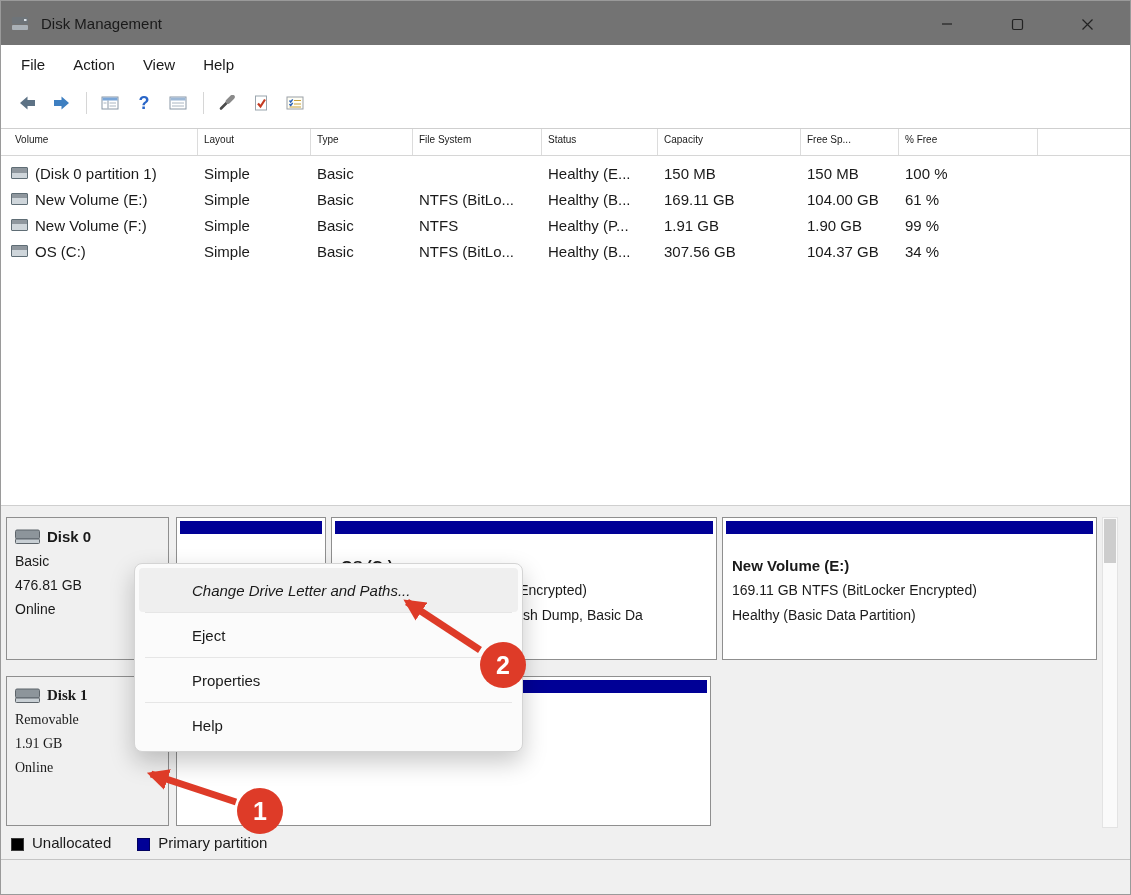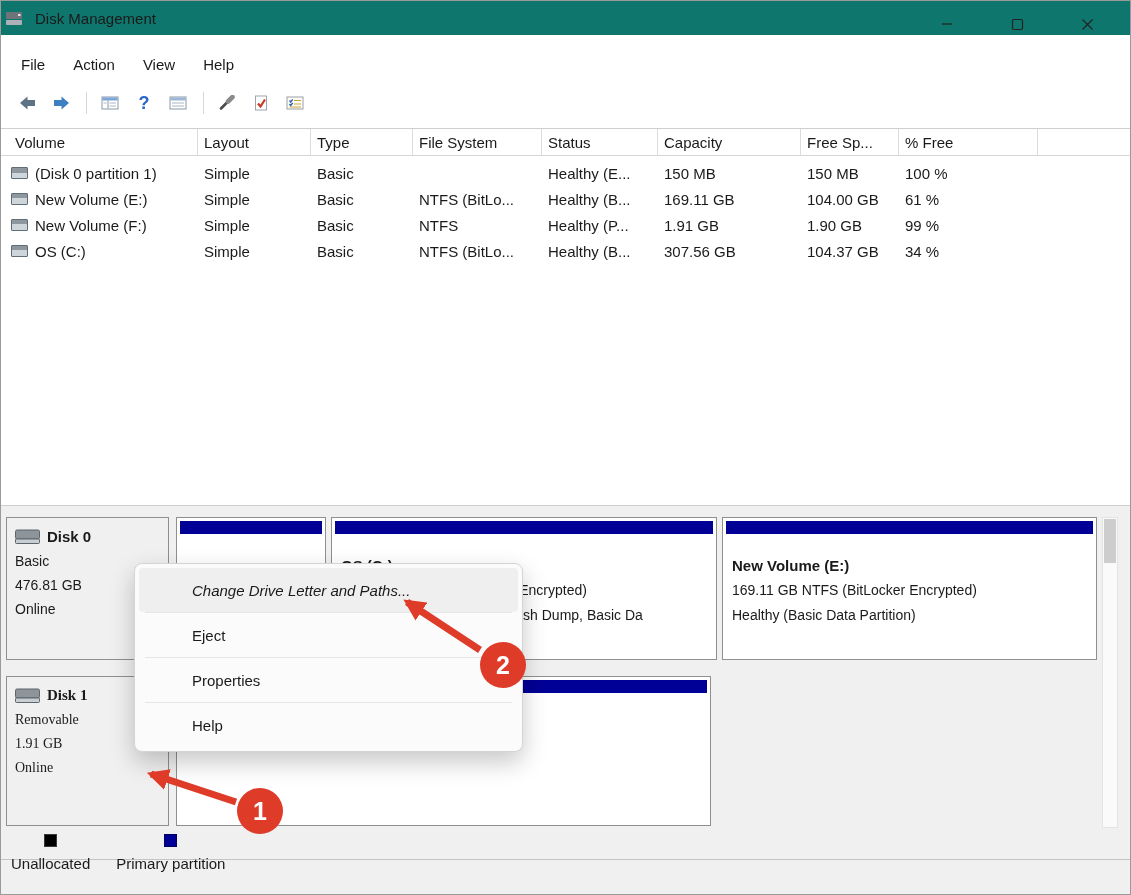--- a/index.html
+++ b/index.html
@@ -1,43 +1,43 @@
 <!DOCTYPE html>
 <html><head>
 <meta charset="utf-8">
 <style>
   * { margin:0; padding:0; box-sizing:border-box; }
   body { background:#d8d8d8; font-family:"Liberation Sans", sans-serif; }
   .window{ position:relative; width:1131px; height:895px; background:#fff;
            border:1px solid #9a9a9a; overflow:hidden; color:#1a1a1a; }
 
   
-  .titlebar{ position:absolute; left:0; top:0; width:100%; height:34px;
-             background:#0f766e; display:flex; align-items:center; padding-left:4px; }
+  .titlebar{ position:absolute; left:0; top:0; width:100%; height:44px;
+             background:#737373; display:flex; align-items:center; padding-left:10px; }
   .apptitle{ font-size:15px; margin-left:10px; }
   .controls{ position:absolute; top:0; right:8px; height:46px; display:flex; }
   .wbtn{ width:70px; height:46px; display:flex; align-items:center; justify-content:center; }
 
   
   .menubar{ position:absolute; left:0; top:46px; width:100%; height:36px; background:#fff;
             display:flex; align-items:center; padding-left:6px; }
   .menuitem{ padding:0 14px; font-size:15px; line-height:36px; }
 
   
   .toolbar{ position:absolute; left:0; top:82px; width:100%; height:40px; background:#fff;
             display:flex; align-items:center; padding-left:10px; }
   .tbtn{ width:32px; height:28px; display:flex; align-items:center; justify-content:center; margin-right:2px; }
   .tsep{ width:1px; height:22px; background:#d6d6d6; margin:0 7px; }
   .qmark{ color:#2a66c8; font-weight:bold; font-size:18px; }
 
   
   .list-pane{ position:absolute; left:0; top:127px; width:1131px; height:378px; background:#fff;
               border-top:1px solid #cfcfcf; border-bottom:1px solid #cfcfcf; }
   .lv-header{ display:flex; height:27px; border-bottom:1px solid #d6d6d6; }
-  .lv-h{ border-right:1px solid #dcdcdc; padding:5px 6px 0 6px; font-size:15px; white-space:nowrap; overflow:hidden; }
+  .lv-h{ border-right:1px solid #dcdcdc; padding:5px 6px 0 6px; font-size:10px; white-space:nowrap; overflow:hidden; }
   .lv-h.c0{ padding-left:14px; }
   .c0{width:197px;} .c1{width:113px;} .c2{width:102px;} .c3{width:129px;}
   .c4{width:116px;} .c5{width:143px;} .c6{width:98px;} .c7{width:139px;}
   .cfill{ flex:1; border-right:none; }
   .lv-rows{ padding-top:4px; }
   .lv-row{ display:flex; height:26px; align-items:center; font-size:15px; }
   .lv-c{ padding:0 6px; white-space:nowrap; overflow:hidden; }
   .lv-c.vol{ display:flex; align-items:center; gap:7px; padding-left:10px; }
   .volicon{ width:17px; height:12px; flex:none; border:1px solid #5f6d75; border-radius:1px;
             background:linear-gradient(180deg,#8f979e 0 45%,#cfd6db 45% 100%); }
@@ -64,21 +64,21 @@
   .ptext-abs{ position:relative; height:130px; font-size:14px; white-space:nowrap; }
   .ptext-abs .ptitle{ position:absolute; left:6px; top:8px; }
   .ptext-abs .pl1{ position:absolute; left:6px; top:56px; }
   .ptext-abs .pl2{ position:absolute; left:6px; top:81px; }
 
   .vscroll{ position:absolute; left:1101px; top:516px; width:16px; height:311px;
             background:#fafafa; border:1px solid #e3e3e3; z-index:2; }
   .vthumb{ margin:1px; height:44px; background:#cdcdcd; }
 
   .legend{ position:absolute; left:10px; top:833px; display:flex; align-items:center; z-index:2; }
-  .legend-item{ display:flex; align-items:center; gap:8px; font-size:15px; margin-right:26px;flex-direction:column; }
+  .legend-item{ display:flex; align-items:flex-end; gap:8px; font-size:15px; margin-right:26px; }
   .sw{ width:13px; height:13px; border:1px solid #3a3a3a; }
   .sw-un{ background:#000000; }
   .sw-pr{ background:#000096; border-color:#000060; }
 
   
   .context-menu{ position:absolute; left:133px; top:562px; width:389px; z-index:10;
                  background:#fbfbfb; border:1px solid #d4d4d4; border-radius:8px;
                  box-shadow:0 10px 24px rgba(0,0,0,.22); padding:4px 0; }
   .cm-item{ height:44px; display:flex; align-items:center; padding-left:57px;
             font-size:15px; white-space:nowrap; }

